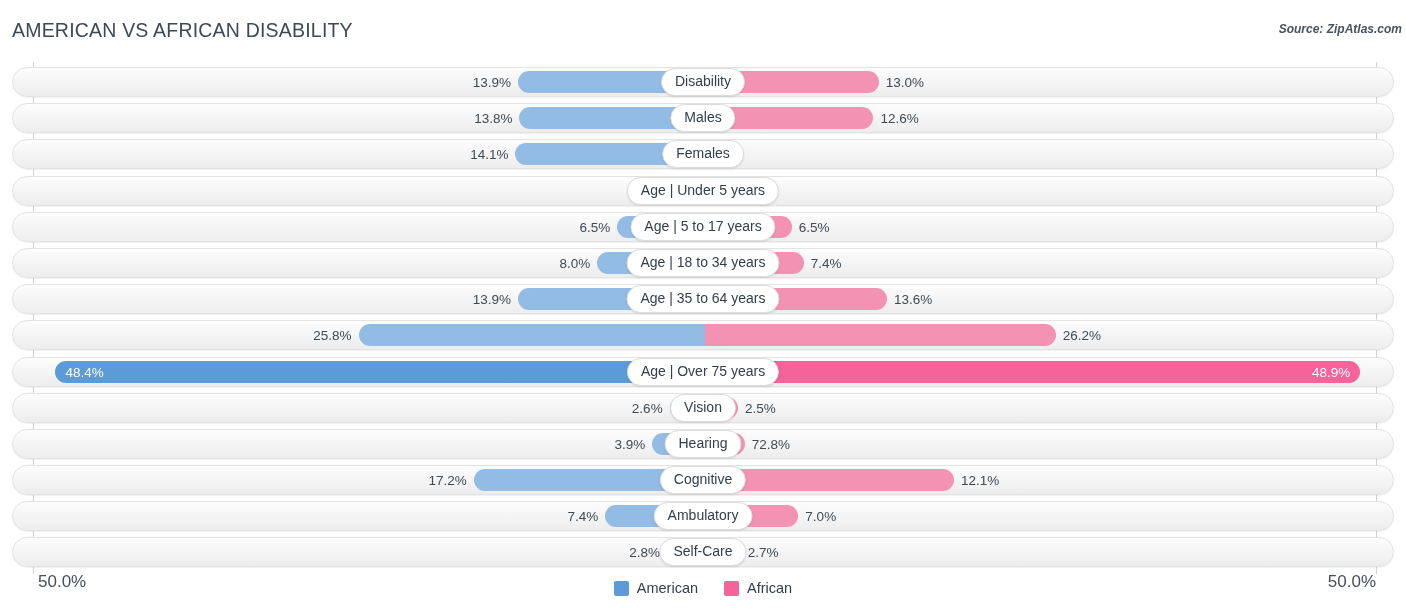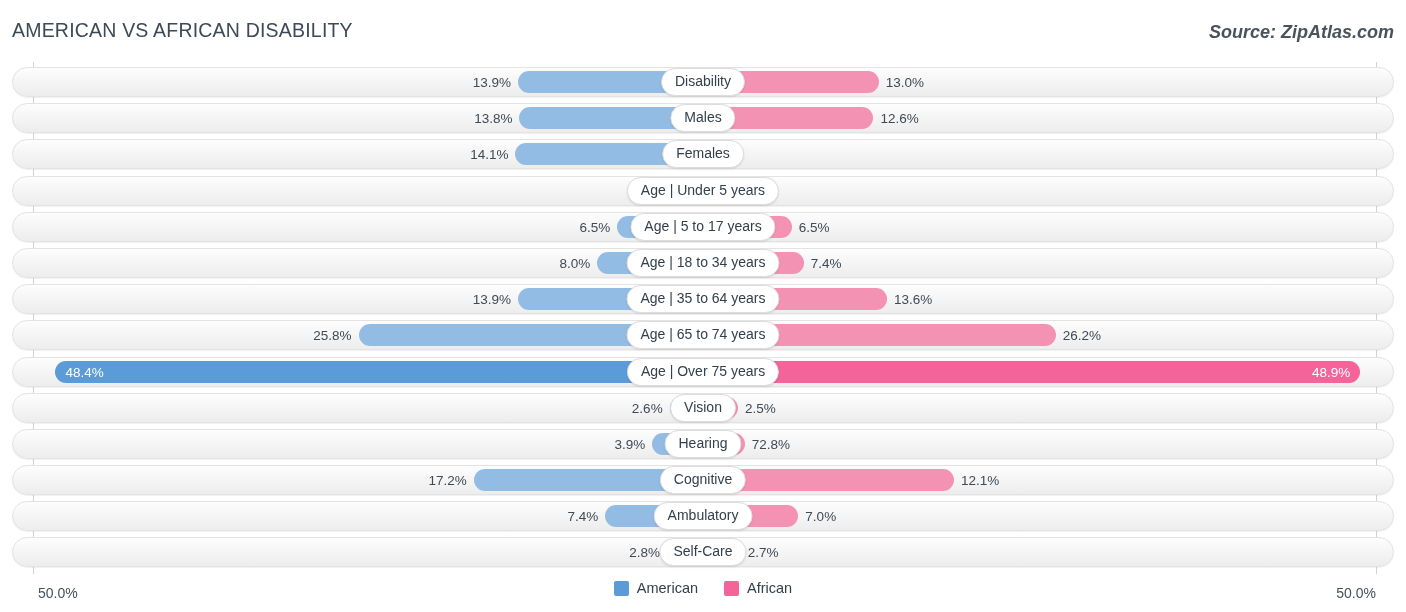--- a/index.html
+++ b/index.html
@@ -34,23 +34,23 @@
     position: absolute;
     left: 12px;
     top: 19px;
     font-size: 19.5px;
     letter-spacing: .2px;
     color: #3c4a57;
     white-space: nowrap;
   }
   .source {
     position: absolute;
-    right: 12px;
+    right: 4px;
     top: 22px;
-    font-size: 18px;
+    font-size: 12px;
     font-style: italic;
     font-weight: bold;
     color: #49535d;
     white-space: nowrap;
     text-align: center;
   }
 
   
   .plot {
     position: absolute;
@@ -154,22 +154,22 @@
   
   .footer {
     position: absolute;
     left: 0;
     top: 572px;
     width: 1406px;
     height: 40px;
   }
   .axis-label {
     position: absolute;
-    top: 13px;
-    font-size: 14px;
+    top: 0;
+    font-size: 17px;
     color: #44505c;
     white-space: nowrap;
   }
   .axis-label.left  { left: 38px; }
   .axis-label.right { right: 30px; }
 
   .legend {
     position: absolute;
     left: 0;
     right: 0;
@@ -283,21 +283,20 @@
         </div>
         <div class="row">
           <div class="track">
             <div class="bar left" style="width: 25.8%;">
               <span class="val left">25.8%</span>
             </div>
             <div class="bar right" style="width: 26.2%;">
               <span class="val right">26.2%</span>
             </div>
           </div>
-          <div class="pill">Age | 65 to 74 years</div>
         </div>
         <div class="row highlight">
           <div class="track">
             <div class="bar left" style="width: 48.4%;">
               <span class="val left">48.4%</span>
             </div>
             <div class="bar right" style="width: 48.9%;">
               <span class="val right">48.9%</span>
             </div>
           </div>

